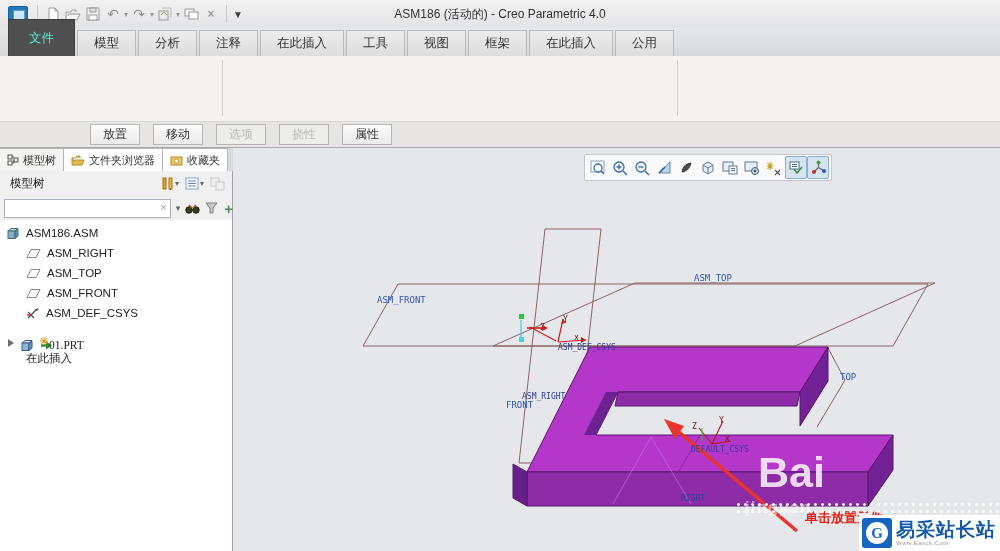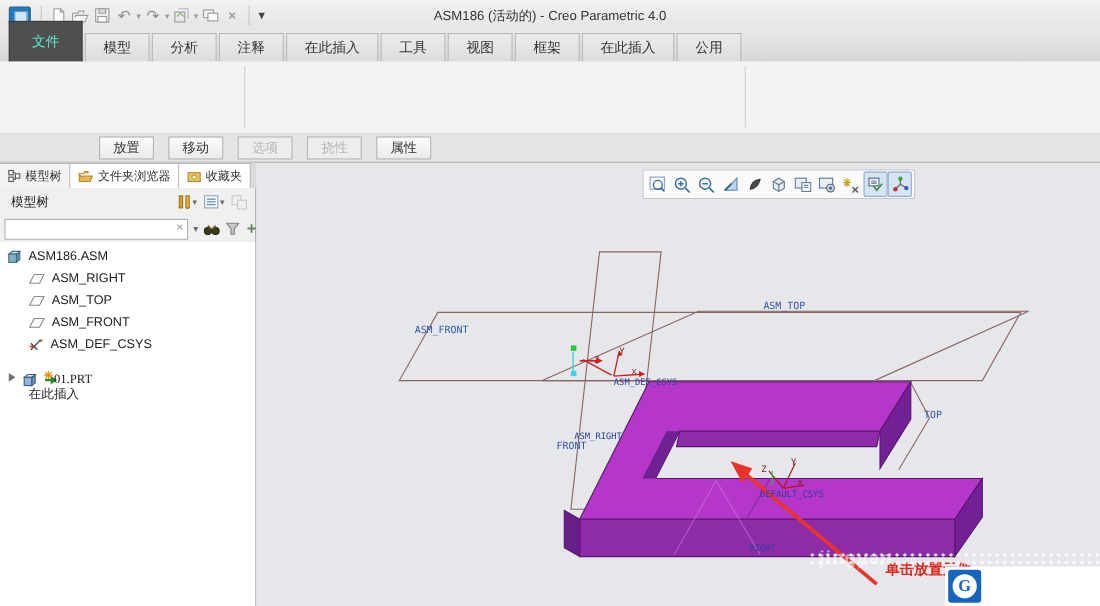--- a/index.html
+++ b/index.html
@@ -531,23 +531,28 @@
         <span class="gbtn pressed">
           <svg width="15" height="15">
               <path d="M7.5,7.5 L7.5,2 M7.5,7.5 L3,12 M7.5,7.5 L13,11" stroke="#666" stroke-width="1.1"></path>
               <circle cx="7.5" cy="2.5" r="2" fill="#3aa33a"></circle>
               <circle cx="3" cy="12" r="2" fill="#c03030"></circle>
               <circle cx="13" cy="11" r="2" fill="#3858b8"></circle>
             </svg>
         </span>
       </div>
 
+      <div class="wm-bai">Bai</div>
       <div class="wm-jing">jingyan</div>
       <div class="anno-red">单击放置元件</div>
       <div class="dots"></div>
       <div class="brand">
         <div class="brand-icon">
             <div class="circ">G</div>
           </div>
+        <div class="brand-txt">
+          <div class="brand-name">易采站长站</div>
+          <div class="brand-sub">Www.Easck.Com</div>
+        </div>
       </div>
     </div>
   </div>
 </div>
 
 </body></html>

